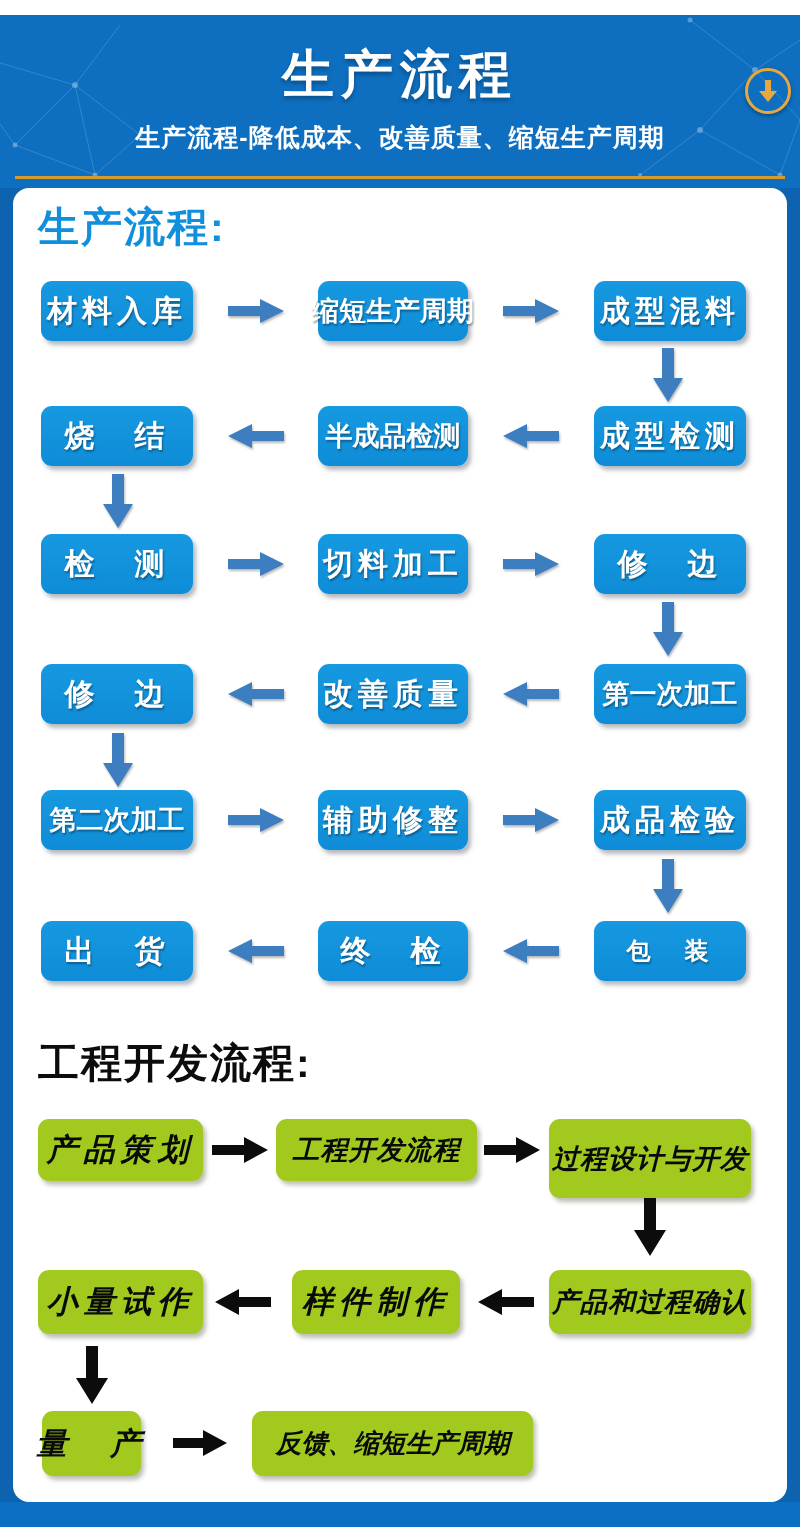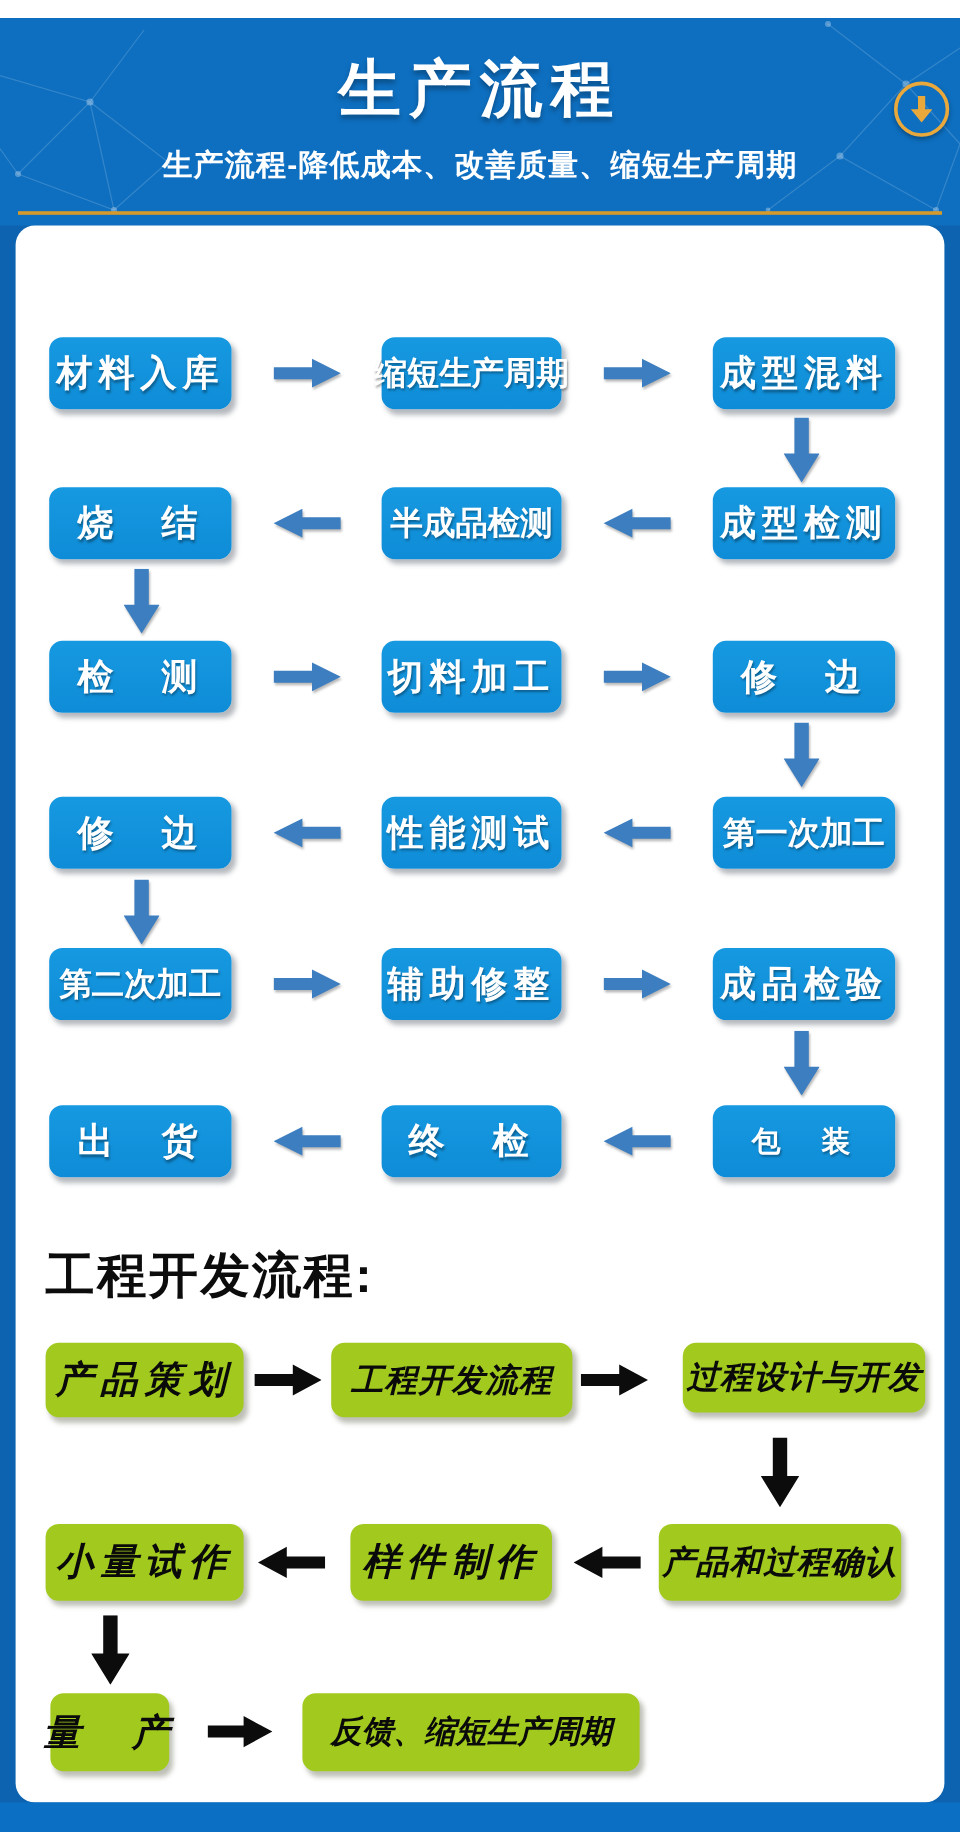--- a/index.html
+++ b/index.html
@@ -73,20 +73,21 @@
     <div class="gold-line"></div>
     <div class="scroll-btn">
       <svg width="18" height="22" viewBox="0 0 18 22">
         <polygon points="6,0 12,0 12,11 18,11 9,22 0,11 6,11" fill="#e9a83c"></polygon>
       </svg>
     </div>
   </div>
 
   <section class="card">
 
+    <h2 class="flow-heading blue">生产流程:</h2>
 
     <div class="fbox b" style="left:28px;top:93px;width:152px">
         <span class="fc-label b" style="font-size: 30px; letter-spacing: 5px;">材料入库</span>
       </div>
     <div class="fbox b" style="left:305px;top:93px;width:150px">
         <span class="fc-label b" style="font-size: 27px; letter-spacing: 0px;">缩短生产周期</span>
       </div>
     <div class="fbox b" style="left:581px;top:93px;width:152px">
         <span class="fc-label b" style="font-size: 30px; letter-spacing: 5px;">成型混料</span>
       </div>
@@ -135,21 +136,21 @@
         <polygon class="blue" points="0,8 32,8 32,1 56,13 32,25 32,18 0,18"></polygon>
       </svg>
     <svg class="arr shadow" style="left:640px;top:414px" width="30" height="54">
         <polygon class="blue" points="9,0 21,0 21,30 30,30 15,54 0,30 9,30"></polygon>
       </svg>
 
     <div class="fbox b" style="left:28px;top:476px;width:152px">
         <span class="fc-label b" style="font-size: 30px; letter-spacing: 5px;">修　边</span>
       </div>
     <div class="fbox b" style="left:305px;top:476px;width:150px">
-        <span class="fc-label b" style="font-size: 30px; letter-spacing: 5px;">性能测试</span>
+        <span class="fc-label b" style="font-size: 30px; letter-spacing: 5px;">改善质量</span>
       </div>
     <div class="fbox b" style="left:581px;top:476px;width:152px">
         <span class="fc-label b" style="font-size: 27px; letter-spacing: 0px;">第一次加工</span>
       </div>
     <svg class="arr shadow" style="left:215px;top:493px" width="56" height="26">
         <polygon class="blue" points="56,8 24,8 24,1 0,13 24,25 24,18 56,18"></polygon>
       </svg>
     <svg class="arr shadow" style="left:490px;top:493px" width="56" height="26">
         <polygon class="blue" points="56,8 24,8 24,1 0,13 24,25 24,18 56,18"></polygon>
       </svg>
@@ -193,21 +194,21 @@
       </svg>
 
     <h2 class="flow-heading dark">工程开发流程:</h2>
 
     <div class="fbox g" style="left:25px;top:931px;width:165px;height:62px">
         <span class="fc-label g" style="font-size: 31px; letter-spacing: 6px;">产品策划</span>
       </div>
     <div class="fbox g" style="left:263px;top:931px;width:201px;height:62px">
         <span class="fc-label g" style="font-size: 27px; letter-spacing: 1px;">工程开发流程</span>
       </div>
-    <div class="fbox g" style="left:556px;top:931px;width:202px;height:58px">
+    <div class="fbox g" style="left:536px;top:931px;width:202px;height:79px">
         <span class="fc-label g" style="font-size: 27px; letter-spacing: 1px;">过程设计与开发</span>
       </div>
     <svg class="arr" style="left:199px;top:947px" width="56" height="30">
         <polygon class="black" points="0,10 32,10 32,2 56,15 32,28 32,20 0,20"></polygon>
       </svg>
     <svg class="arr" style="left:471px;top:947px" width="56" height="30">
         <polygon class="black" points="0,10 32,10 32,2 56,15 32,28 32,20 0,20"></polygon>
       </svg>
     <svg class="arr" style="left:621px;top:1010px" width="32" height="58">
         <polygon class="black" points="10,0 22,0 22,32 32,32 16,58 0,32 10,32"></polygon>

